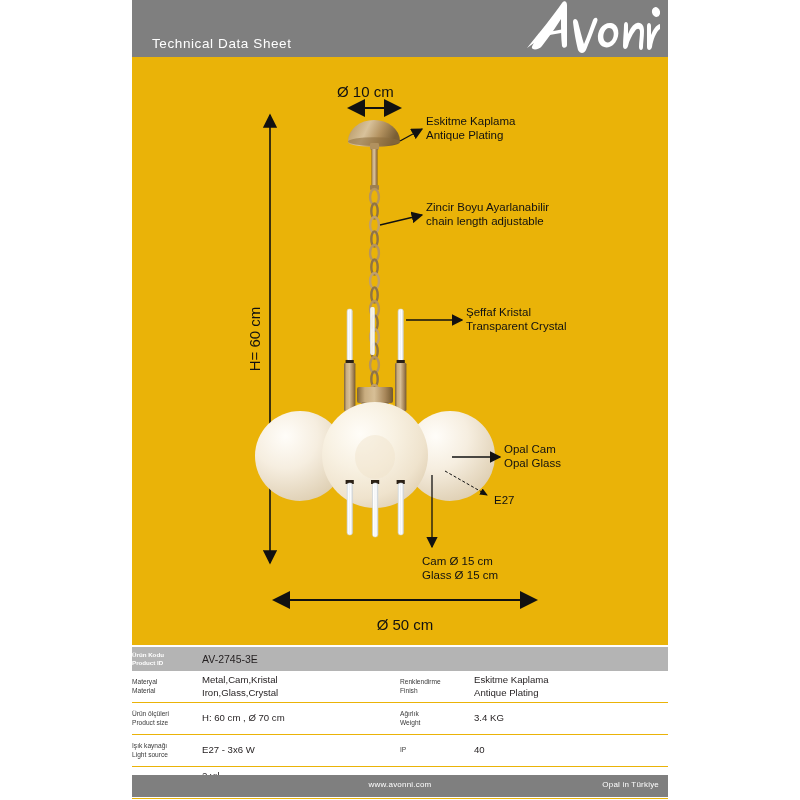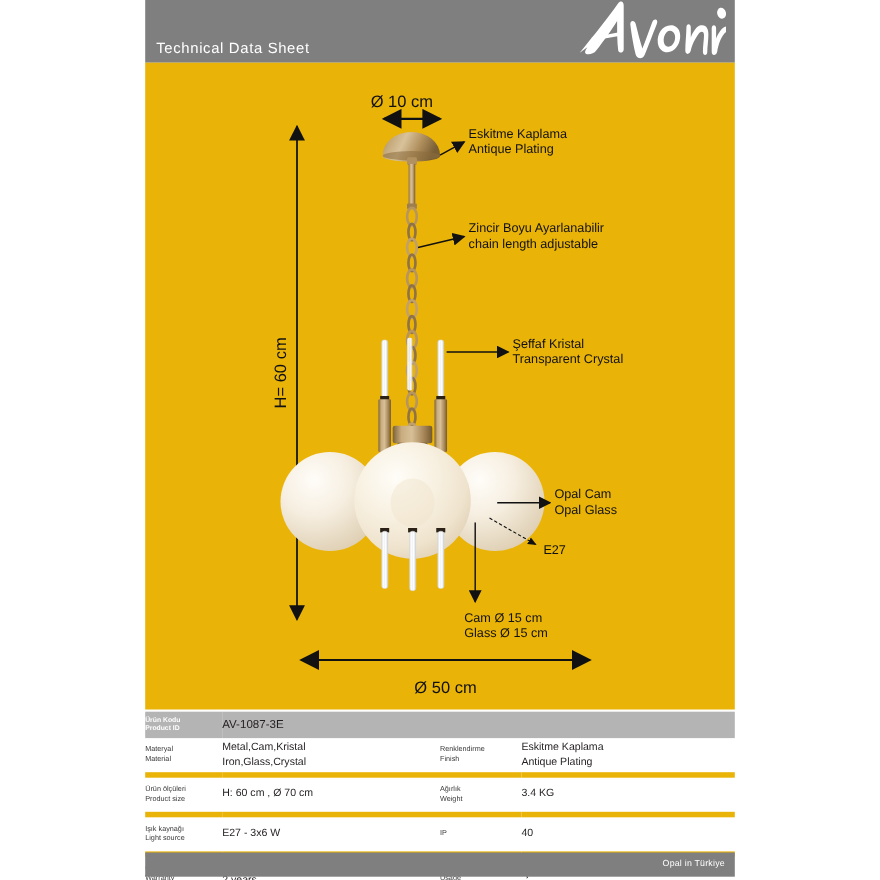--- a/index.html
+++ b/index.html
@@ -12,21 +12,21 @@
     overflow:hidden;
     position:relative;
   }
 
   
   .header-bar{
     position:absolute; left:132px; top:0; width:536px; height:57px;
     background:#7f7f7f;
   }
   .header-title{
-    position:absolute; left:10px; bottom:6px;
+    position:absolute; left:20px; bottom:6px;
     font-size:13.5px; letter-spacing:.6px; color:#ffffff;
     font-family:"Liberation Sans", sans-serif;
   }
   .logo{
     position:absolute; right:8px; top:-2px; width:140px; height:58px;
   }
   .logo svg{display:block;width:100%;height:100%;}
 
   
   .drawing{
@@ -37,21 +37,21 @@
 
   
   .spec-table{
     position:absolute; left:132px; top:647px; width:536px;
     border-collapse:collapse;
     table-layout:fixed;
   }
   .spec-table td{
     vertical-align:middle;
     padding:0;
-    border-bottom:5px solid #eab308;
+    border-bottom:1px solid #eab308;
   }
   .hdr-row td{
     background:#b4b4b4;
     border-bottom:none;
     height:24px;
   }
   .hdr-label{
     color:#ffffff; font-size:6.2px; line-height:7.6px;
     padding-left:14px; white-space:pre-line; font-weight:600;
   }
@@ -253,21 +253,21 @@
   <colgroup>
     <col class="c1">
       <col class="c2">
       <col class="c3">
       <col class="c4">
   </colgroup>
   <tbody>
     <tr class="hdr-row">
       <td class="hdr-label">Ürün Kodu
 Product ID</td>
-      <td class="hdr-value" colspan="3">AV-1087-3E</td>
+      <td class="hdr-value" colspan="3">AV-2745-3E</td>
     </tr>
 
     <tr class="row-body">
       <td class="cell-label">Materyal
 Material</td>
       <td class="cell-value">Metal,Cam,Kristal
 Iron,Glass,Crystal</td>
       <td class="cell-label">Renklendirme
 Finish</td>
       <td class="cell-value">Eskitme Kaplama
@@ -297,14 +297,15 @@
       <td class="cell-value">2 yıl
 2 years</td>
       <td class="cell-label">Kullanım
 Usage</td>
       <td class="cell-value">İç Mekan/Indoor</td>
     </tr>
   </tbody>
 </table>
 
 <div class="footer-bar">
+  <div class="footer-web">www.avonni.com</div>
   <div class="footer-made">Opal in Türkiye</div>
 </div>
 
 </body></html>

